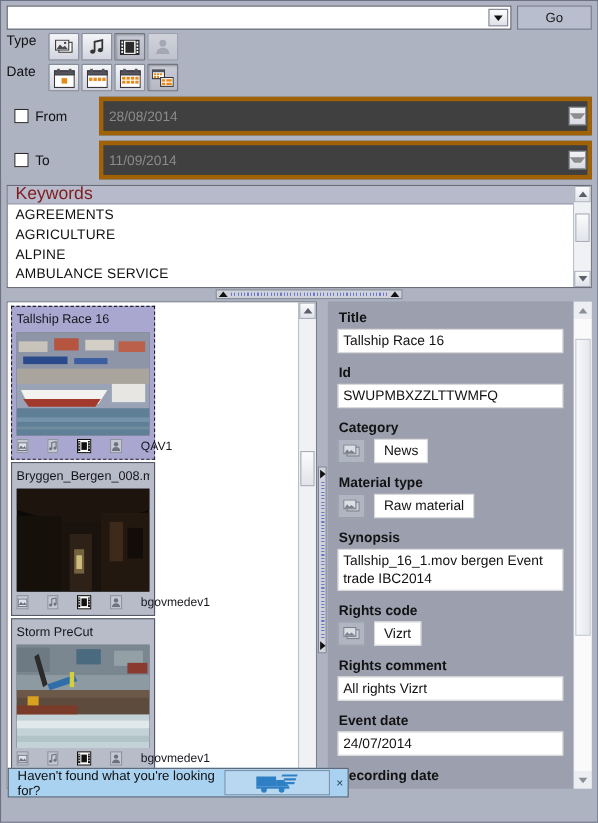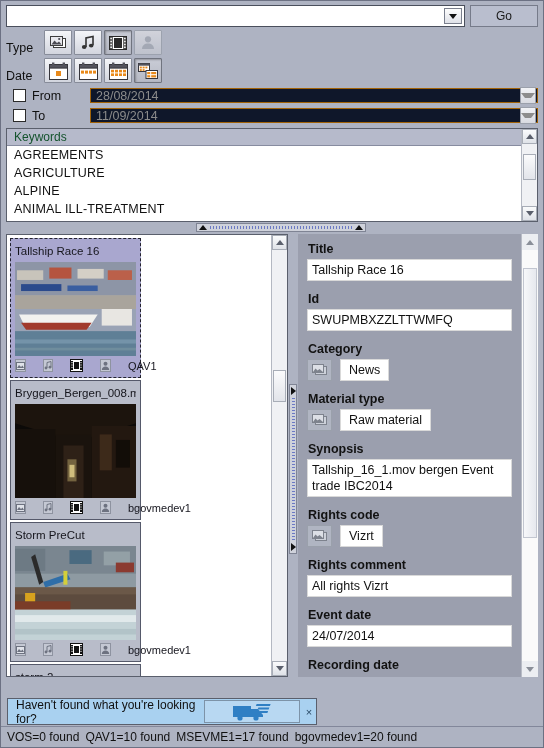--- a/index.html
+++ b/index.html
@@ -16,41 +16,41 @@
   .combo{flex:1;display:flex;align-items:stretch;height:22px;border:1px solid #4a4f5c;background:#fff;box-sizing:border-box;}
   .combo input{flex:1;border:0;outline:0;background:transparent;font-family:inherit;font-size:12px;padding:0 5px;color:#111;}
   .combo .arrowbtn{width:18px;margin:2px;background:linear-gradient(#fdfdfd,#dfe1e8);border:1px solid #7a7f8d;
         display:flex;align-items:center;justify-content:center;box-sizing:border-box;}
   .tri-d{width:0;height:0;border-left:4px solid transparent;border-right:4px solid transparent;border-top:5px solid #111;}
   .gobtn{width:68px;height:22px;background:#b9bece;border:1px solid #767b8a;font-size:12px;color:#1a1a1a;
          display:flex;align-items:center;justify-content:center;box-sizing:border-box;font-family:inherit;}
 
   
   .filters{padding:0 5px;background:#aeb3c2;}
-  .frow{display:flex;align-items:flex-end;gap:2px;margin-bottom:3px;}
+  .frow{display:flex;align-items:flex-start;gap:2px;margin-bottom:3px;}
   .flabel{width:36px;font-size:12.5px;color:#101010;}
   .tbtn{width:28px;height:25px;border:1px solid #878c99;background:linear-gradient(#f4f5f8,#d2d5de);
         display:flex;align-items:center;justify-content:center;box-sizing:border-box;border-radius:1px;}
   .tbtn.on{background:linear-gradient(#c9ccd6,#b6b9c4);border-color:#70747f;
            box-shadow:inset 1px 1px 2px rgba(0,0,0,.28);}
   .tbtn.dis{background:linear-gradient(#d7d9e0,#c2c5cf);border-color:#9aa0ab;opacity:.85;}
   .daterow{display:flex;align-items:center;gap:6px;margin-top:5px;}
   .cbx{width:13px;height:13px;border:1px solid #2b2b2b;background:#fff;box-sizing:border-box;margin-left:7px;}
   .dlabel{width:52px;font-size:12.5px;color:#101010;}
-  .dfield{flex:1;height:15px;border:1px solid #a16207;background:#0f172a;display:flex;align-items:center;box-sizing:border-box;}
+  .dfield{flex:1;height:35px;border:4px solid #a16207;background:#404040;display:flex;align-items:center;box-sizing:border-box;}
   .dfield span{flex:1;padding-left:5px;color:#8b8b8b;font-size:12.5px;}
   .dfield .arrowbtn{width:16px;height:17px;margin:1px;background:linear-gradient(#f2f3f6,#d8dae1);
         border:1px solid #9ba0ab;display:flex;align-items:center;justify-content:center;box-sizing:border-box;}
   .tri-dg{width:0;height:0;border-left:4px solid transparent;border-right:4px solid transparent;border-top:5px solid #8d8d8d;}
 
   
   .kwwrap{margin:5px 5px 0 5px;border:1px solid #5a5f6c;background:#fff;height:92px;display:flex;overflow:hidden;}
   .kwcol{flex:1;display:flex;flex-direction:column;}
-  .kwhead{height:17px;background:#b6bacb;border-bottom:1px solid #878ca0;font-size:12px;
-          display:flex;align-items:center;padding-left:7px;color:#14532d;box-sizing:border-box;}
+  .kwhead{height:17px;background:#b6bacb;border-bottom:1px solid #878ca0;font-size:16px;
+          display:flex;align-items:center;padding-left:7px;color:#7f1d1d;box-sizing:border-box;}
   .kwlist{flex:1;overflow:hidden;background:#fff;}
   .kwitem{font-size:12.5px;padding:1px 0 1px 7px;color:#111;line-height:16px;letter-spacing:.2px;}
   .vsb{width:15px;background:#eceef2;border-left:1px solid #b4b8c2;display:flex;flex-direction:column;}
   .vsb .sbtn{height:15px;background:linear-gradient(#fafbfc,#dfe2e8);border:1px solid #a8adb7;
        display:flex;align-items:center;justify-content:center;box-sizing:border-box;}
   .vsb .strack{flex:1;background:#f0f1f4;position:relative;}
   .vsb .sthumb{position:absolute;left:1px;right:1px;top:10px;height:24px;
        background:linear-gradient(#fbfbfc,#e2e4ea);border:1px solid #a8adb7;}
   .tri-up-g{width:0;height:0;border-left:4px solid transparent;border-right:4px solid transparent;border-bottom:5px solid #5a5f6c;}
   .tri-dn-g{width:0;height:0;border-left:4px solid transparent;border-right:4px solid transparent;border-top:5px solid #5a5f6c;}
@@ -260,20 +260,21 @@
     </div>
   </div>
 
   <div class="kwwrap">
     <div class="kwcol">
       <div class="kwhead">Keywords</div>
       <div class="kwlist">
         <div class="kwitem">AGREEMENTS</div>
         <div class="kwitem">AGRICULTURE</div>
         <div class="kwitem">ALPINE</div>
+        <div class="kwitem">AMBULANCE SERVICE</div>
         <div class="kwitem">ANIMAL ILL-TREATMENT</div>
       </div>
     </div>
     <div class="vsb">
       <div class="sbtn">
         <span class="tri-up-g"></span>
       </div>
       <div class="strack">
         <div class="sthumb"></div>
       </div>
@@ -581,20 +582,14 @@
         <g fill="#2f7fc4">
           <rect x="26" y="1" width="14" height="2" transform="skewX(-20)"></rect>
           <rect x="29" y="4.5" width="11" height="2" transform="skewX(-20)"></rect>
           <rect x="32" y="8" width="8" height="2" transform="skewX(-20)"></rect>
         </g>
       </svg>
     </span>
     <span class="pclose">×</span>
   </div>
 
-  <div class="status">
-    <span class="sitem sp1">VOS=0 found</span>
-    <span class="sitem sp2">QAV1=10 found</span>
-    <span class="sitem sp3">MSEVME1=17 found</span>
-    <span class="sitem sp4">bgovmedev1=20 found</span>
-  </div>
 
 </div>
 
 </body></html>

